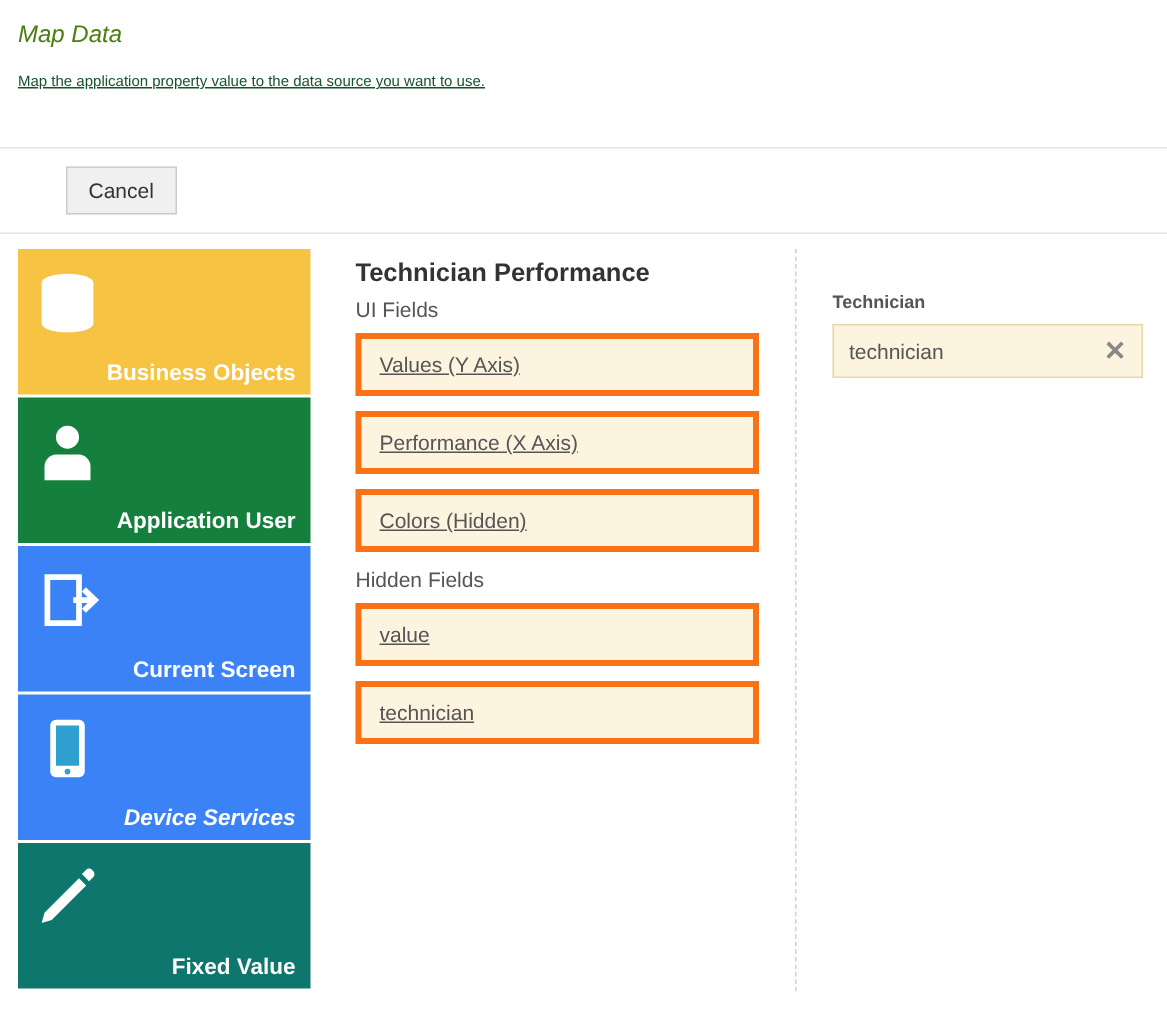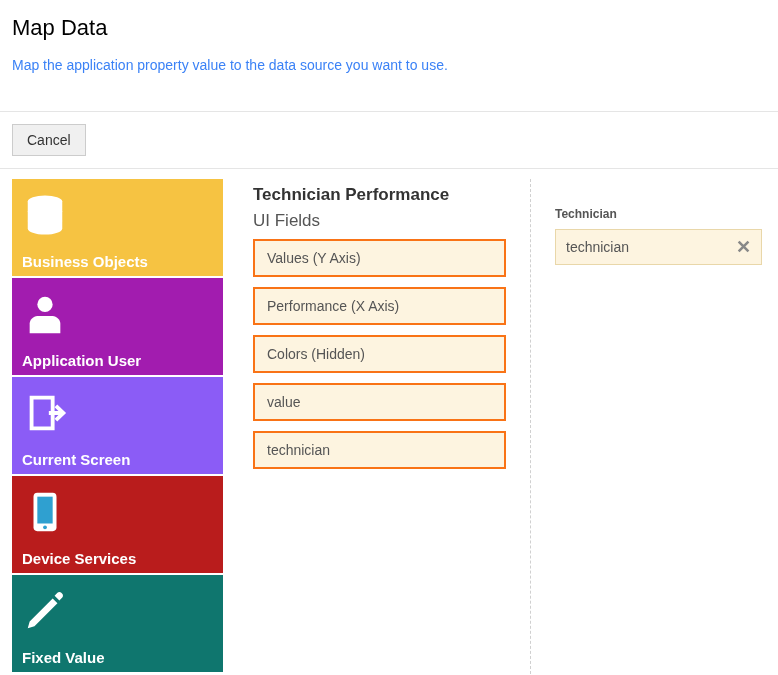--- a/index.html
+++ b/index.html
@@ -7,54 +7,58 @@
     font-family: "Segoe UI", Arial, sans-serif;
     font-size: 14px;
     color: #333;
     background: #fff;
     width: 778px;
   }
   .header {
     padding: 15px 12px 18px 12px;
   }
   .page-title {
-    font-size: 22px;
+    font-size: 16px;
     font-weight: 400;
-    color: #000000;
+    color: #4d7c0f;
     margin-bottom: 16px;
+    font-style: italic;
   }
   .page-desc {
-    font-size: 14px;
-    color: #3b82f6;
+    font-size: 10px;
+    color: #14532d;
     margin-bottom: 20px;
+    text-decoration: underline;
   }
   .hr {
     border: none;
     border-top: 1px solid #e5e5e5;
   }
   .action-bar {
     padding: 12px;
   }
   .btn {
     background: #f0f0f0;
     border: 1px solid #ccc;
     padding: 7px 14px;
     font-size: 14px;
     color: #333;
     cursor: pointer;
+    margin-left: 32px;
   }
   .columns {
     display: flex;
     align-items: flex-start;
     padding: 10px 12px;
   }
   
   .tiles {
-    width: 211px;
+    width: 195px;
     flex-shrink: 0;
+    text-align: right;
   }
   .tile {
     position: relative;
     height: 97px;
     color: #fff;
     margin-bottom: 2px;
     padding: 10px 10px 6px 10px;
     display: flex;
     flex-direction: column;
     justify-content: space-between;
@@ -68,23 +72,23 @@
   .tile .icon svg {
     width: 46px;
     height: 46px;
     fill: #fff;
   }
   .tile-label {
     font-size: 15px;
     font-weight: 600;
   }
   .tile.gold   { background: #f6c342; }
-  .tile.green  { background: #a21caf; }
-  .tile.orange { background: #8b5cf6; }
-  .tile.blue   { background: #b91c1c; }
+  .tile.green  { background: #15803d; }
+  .tile.orange { background: #3b82f6; }
+  .tile.blue   { background: #3b82f6; font-style: italic; }
   .tile.olive  { background: #0f766e; }
   .tile.selected::after {
     content: "";
     position: absolute;
     right: -12px;
     top: 50%;
     margin-top: -12px;
     border-top: 12px solid transparent;
     border-bottom: 12px solid transparent;
     border-right: 12px solid #fff;
@@ -94,31 +98,32 @@
     flex: 1;
     padding: 6px 24px 0 30px;
   }
   .section-title {
     font-size: 17px;
     font-weight: 700;
     color: #333;
     margin-bottom: 2px;
   }
   .sub-label {
-    font-size: 17px;
+    font-size: 14px;
     color: #555;
     margin: 6px 0 8px 0;
   }
   .field-item {
     background: #fdf4e0;
-    border: 2px solid #f97316;
+    border: 4px solid #f97316;
     padding: 9px 12px;
     margin-bottom: 10px;
     color: #555;
     cursor: pointer;
+    text-decoration: underline;
   }
   
   .divider {
     width: 0;
     border-left: 1px dashed #d0d0d0;
     align-self: stretch;
   }
   .right {
     width: 235px;
     padding: 6px 4px 0 24px;
@@ -220,20 +225,21 @@
     </div>
 
   </div>
 
   <div class="mid">
     <div class="section-title">Technician Performance</div>
     <div class="sub-label">UI Fields</div>
     <div class="field-item">Values (Y Axis)</div>
     <div class="field-item">Performance (X Axis)</div>
     <div class="field-item">Colors (Hidden)</div>
+    <div class="sub-label">Hidden Fields</div>
     <div class="field-item">value</div>
     <div class="field-item">technician</div>
   </div>
 
   <div class="divider"></div>
 
   <div class="right">
     <div style="height:22px"></div>
     <div class="prop-label">Technician</div>
     <div class="prop-box">

